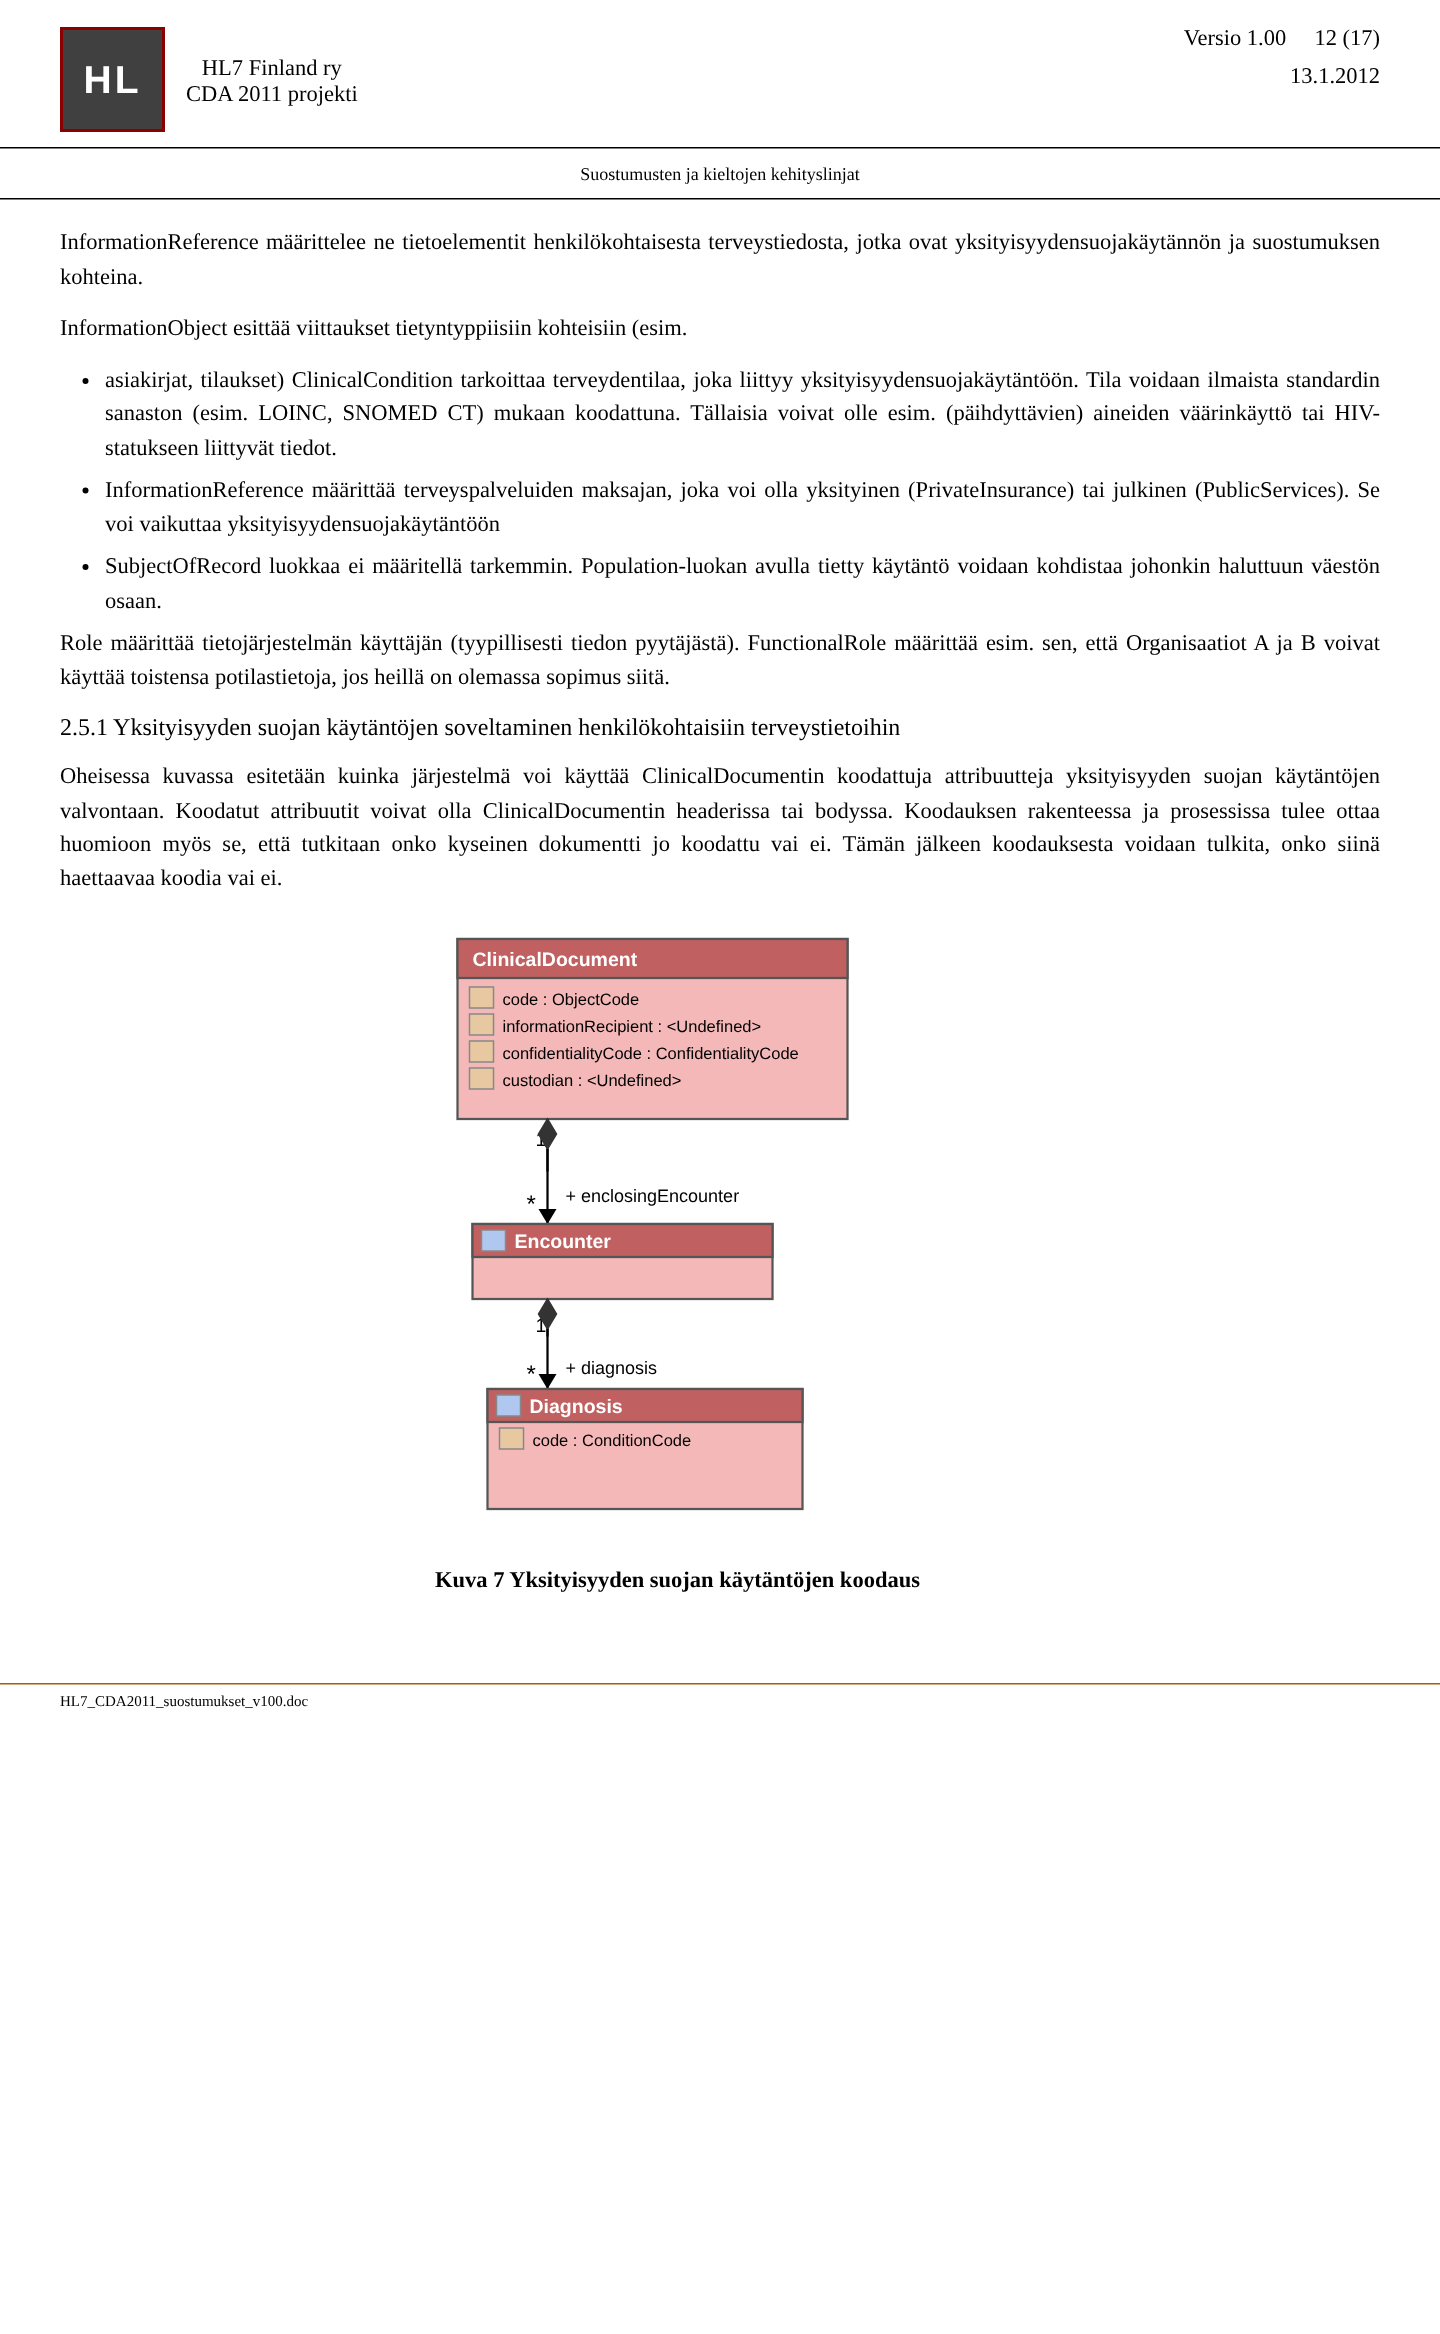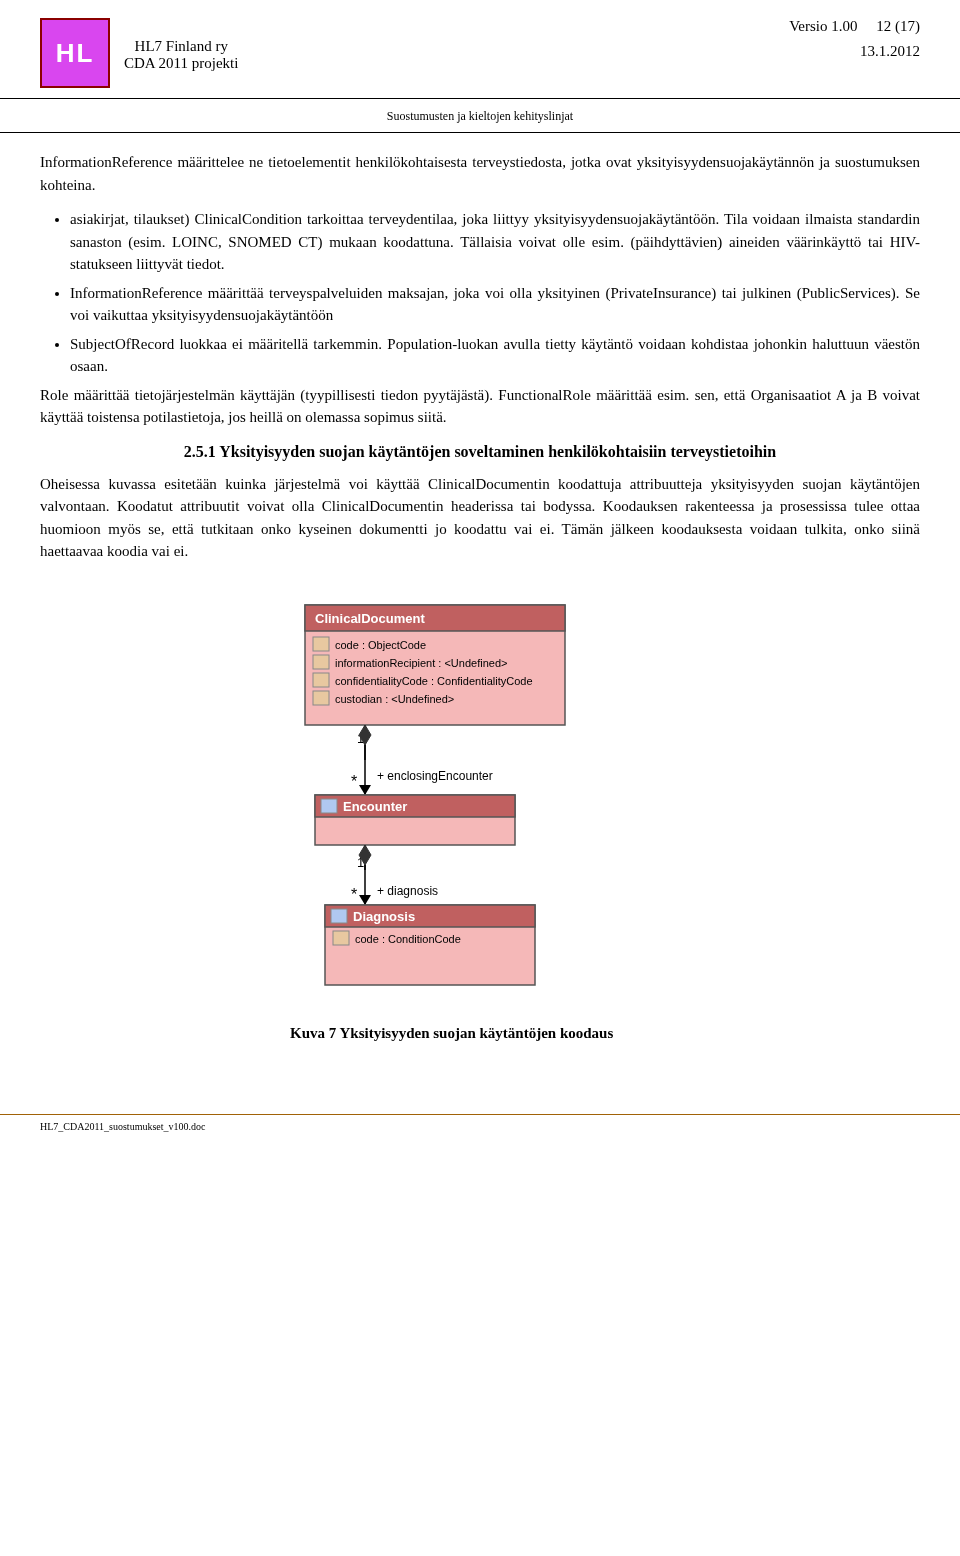--- a/index.html
+++ b/index.html
@@ -27,21 +27,21 @@
     }
     .header-left {
       display: flex;
       align-items: center;
       gap: 14px;
     }
     .logo {
       width: 70px;
       height: 70px;
       border: 2px solid #8b0000;
-      background: #d946ef;
+      background: #404040;
       display: flex;
       align-items: center;
       justify-content: center;
       color: #fff;
       font-size: 26px;
       font-weight: bold;
       font-family: Arial, sans-serif;
       letter-spacing: 2px;
     }
     .header-center {
@@ -78,29 +78,29 @@
     }
     .bullet-item {
       list-style: disc;
       margin-bottom: 6px;
       text-align: justify;
       line-height: 1.5;
       font-size: 15px;
     }
     .section-heading {
       font-size: 16px;
-      font-weight: bold;
+      font-weight: normal;
       margin-bottom: 10px;
       margin-top: 10px;
-      text-align: center;
+      text-align: left;
       line-height: 1.4;
     }
     
     .diagram-container {
-      margin: 32px auto;
+      margin: 19px auto;
       width: 380px;
       position: relative;
     }
     .diagram-svg {
       display: block;
       margin: 0 auto;
     }
     .figure-caption {
       font-size: 15px;
       text-align: left;
@@ -139,20 +139,21 @@
     </div>
   </div>
 
   <div class="subtitle">Suostumusten ja kieltojen kehityslinjat</div>
 
   <div class="content">
 
 
     <p class="para">InformationReference määrittelee ne tietoelementit henkilökohtaisesta terveystiedosta, jotka ovat yksityisyydensuojakäytännön ja suostumuksen kohteina.</p>
 
+    <p class="para">InformationObject esittää viittaukset tietyntyppiisiin kohteisiin (esim.</p>
 
     <ul class="bullet-list">
       <li class="bullet-item">asiakirjat, tilaukset) ClinicalCondition tarkoittaa terveydentilaa, joka liittyy yksityisyydensuojakäytäntöön. Tila voidaan ilmaista standardin sanaston (esim. LOINC, SNOMED CT) mukaan koodattuna. Tällaisia voivat olle esim. (päihdyttävien) aineiden väärinkäyttö tai HIV-statukseen liittyvät tiedot.</li>
       <li class="bullet-item">InformationReference määrittää terveyspalveluiden maksajan, joka voi olla yksityinen (PrivateInsurance) tai julkinen (PublicServices). Se voi vaikuttaa yksityisyydensuojakäytäntöön</li>
       <li class="bullet-item">SubjectOfRecord luokkaa ei määritellä tarkemmin. Population-luokan avulla tietty käytäntö voidaan kohdistaa johonkin haluttuun väestön osaan.</li>
     </ul>
 
     <p class="para">Role määrittää tietojärjestelmän käyttäjän (tyypillisesti tiedon pyytäjästä). FunctionalRole määrittää esim. sen, että Organisaatiot A ja B voivat käyttää toistensa potilastietoja, jos heillä on olemassa sopimus siitä.</p>
 
     <div class="section-heading">2.5.1  Yksityisyyden suojan käytäntöjen soveltaminen henkilökohtaisiin terveystietoihin</div>

